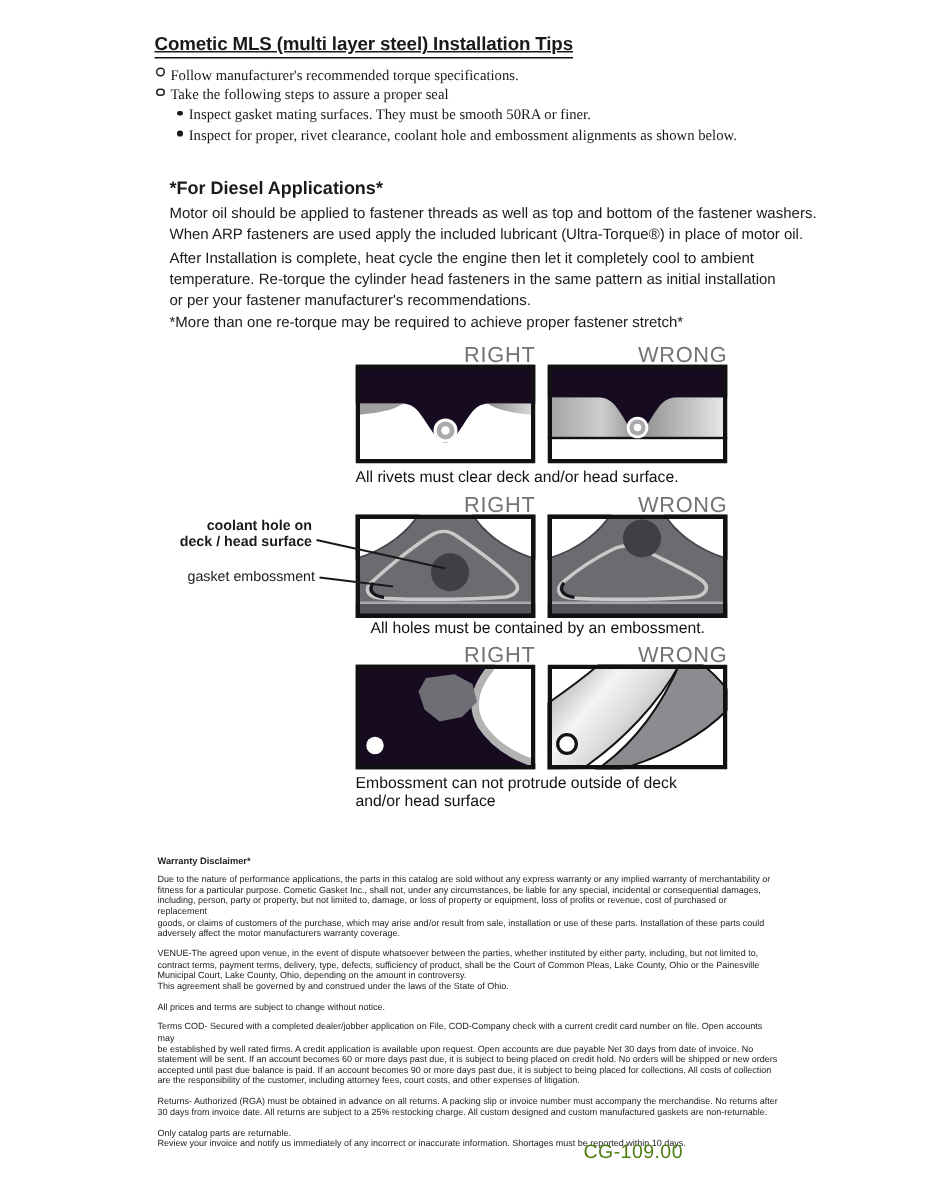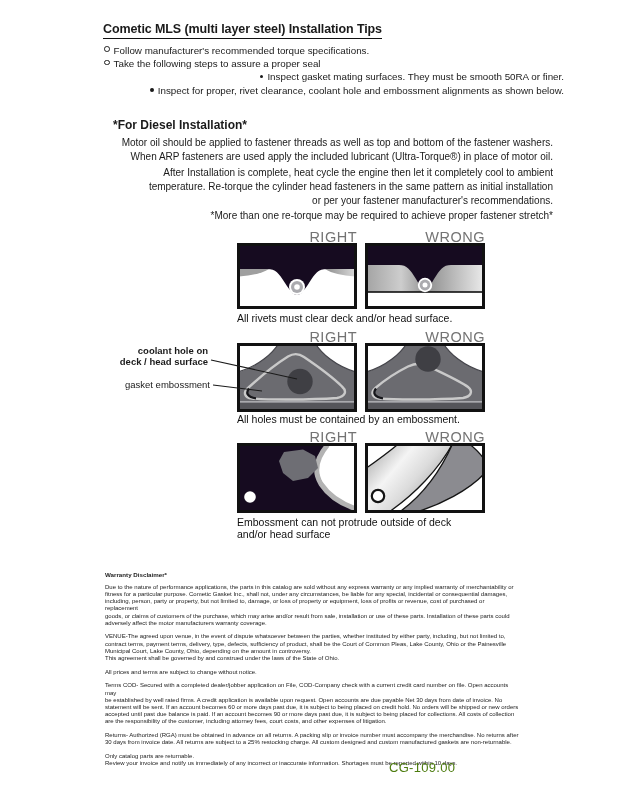--- a/index.html
+++ b/index.html
@@ -4,32 +4,32 @@
 <style>
   html,body{margin:0;padding:0;background:#e8e8e8;}
   .page{
     position:relative;width:618px;height:800px;background:#ffffff;
     font-family:"Liberation Sans","DejaVu Sans",sans-serif;color:#1a1a1a;
     overflow:hidden;margin:0 auto;
   }
   .abs{position:absolute;}
   .title{
     font-size:12.5px;font-weight:700;letter-spacing:-0.1px;
-    border-bottom:1.6px solid #111;padding-bottom:2px;white-space:nowrap;
+    border-bottom:1.6px solid #111;padding-bottom:2px;white-space:nowrap;text-decoration:underline;
   }
-  .bullets{font-size:9.8px;line-height:13.2px;}
+  .bullets{font-size:9.8px;line-height:13.2px;font-family:Liberation Serif, serif;}
   .brow{display:flex;align-items:baseline;}
-  .brow.sub{margin-left:42px;justify-content:flex-end;}
+  .brow.sub{margin-left:14px;}
   .obullet{width:3.6px;height:3.6px;border:1px solid #222;border-radius:50%;
     display:inline-block;flex:0 0 auto;margin-right:4px;position:relative;top:-2px;}
   .fbullet{width:3.8px;height:3.8px;background:#1a1a1a;border-radius:50%;
     display:inline-block;flex:0 0 auto;margin-right:4px;position:relative;top:-2px;}
   .diesel{width:440px;font-size:10px;line-height:14px;}
   .diesel h3{font-size:12px;font-weight:700;margin:0 0 4px 0;}
-  .diesel p{margin:0 0 1.5px 0;white-space:pre-line;text-align:right;}
+  .diesel p{margin:0 0 1.5px 0;white-space:pre-line;}
   .dg-head{width:120px;text-align:right;font-size:14.5px;font-weight:400;
     letter-spacing:0.5px;color:#737373;white-space:nowrap;}
   .dg-caption{font-size:10.5px;color:#111;white-space:pre-line;line-height:11.5px;}
   .dg-label{font-size:9.5px;line-height:11px;text-align:right;color:#1a1a1a;white-space:pre-line;}
   .legal{width:414px;font-size:6px;line-height:7.2px;color:#222;}
   .legal h4{font-size:6.2px;font-weight:700;margin:0 0 5.5px 0;}
   .legal p{margin:0 0 6.5px 0;white-space:pre-line;}
   .footer-code{font-size:13px;letter-spacing:0.3px;color:#4d7c0f;}
   svg{display:block;}
 </style>
@@ -53,21 +53,21 @@
       <span class="fbullet"></span>
       <span>Inspect gasket mating surfaces.  They must be smooth 50RA or finer.</span>
     </div>
     <div class="brow sub">
       <span class="fbullet"></span>
       <span>Inspect for proper, rivet clearance, coolant hole and embossment alignments as shown below.</span>
     </div>
   </div>
 
   <div class="abs diesel" style="left:113px;top:118px;">
-    <h3>*For Diesel Installation*</h3>
+    <h3>*For Diesel Applications*</h3>
     <p>Motor oil should be applied to fastener threads as well as top and bottom of the fastener washers.
 When ARP fasteners are used apply the included lubricant (Ultra-Torque®) in place of motor oil.</p>
     <p>After Installation is complete, heat cycle the engine then let it completely cool to ambient
 temperature. Re-torque the cylinder head fasteners in the same pattern as initial installation
 or per your fastener manufacturer's recommendations.</p>
     <p>*More than one re-torque may be required to achieve proper fastener stretch*</p>
   </div>
 
   <div class="abs dg-head" style="left:237px;top:229px;">RIGHT</div>
   <div class="abs dg-head" style="left:365px;top:229px;">WRONG</div>
@@ -139,21 +139,21 @@
     <rect x="0" y="58" width="120" height="1.8" fill="#a9a9ad"></rect>
     <rect x="0" y="59.8" width="120" height="9.2" fill="#55555a"></rect>
     <rect x="1.5" y="1.5" width="117" height="66" fill="none" stroke="#111111" stroke-width="3"></rect>
   </svg>
 
   <svg class="abs" style="left:205px;top:352px;pointer-events:none;" width="100" height="45" viewBox="0 0 100 45">
     <line x1="6" y1="8" x2="92" y2="27" stroke="#1a1a1a" stroke-width="1.2"></line>
     <line x1="8" y1="33" x2="57" y2="39" stroke="#1a1a1a" stroke-width="1.2"></line>
   </svg>
 
-  <div class="abs dg-caption" style="left:237px;top:414px;width:300px;">All holes must be contained by an embossment.</div>
+  <div class="abs dg-caption" style="left:247px;top:414px;width:300px;">All holes must be contained by an embossment.</div>
 
   <div class="abs dg-head" style="left:237px;top:429px;">RIGHT</div>
   <div class="abs dg-head" style="left:365px;top:429px;">WRONG</div>
 
   <svg class="abs" style="left:237px;top:443px;" width="120" height="70" viewBox="0 0 120 70">
     <rect x="0" y="0" width="120" height="70" fill="#ffffff"></rect>
     <path d="M0,0 H93 C82,13 77.5,27 85.5,40 C93.5,52.5 105,61 120,66 V70 H0 Z" fill="#160b20"></path>
     <path d="M90.5,2 C80,14.5 76,28 84,41 C92,53 103.5,60.5 118,65.5" fill="none" stroke="#b3b3b3" stroke-width="5"></path>
     <polygon points="47,9 66,6.5 78,13 81,25 71,35 56,38 46,30 42,18" fill="#6e6e74"></polygon>
     <circle cx="13" cy="54" r="5.8" fill="#ffffff"></circle>

